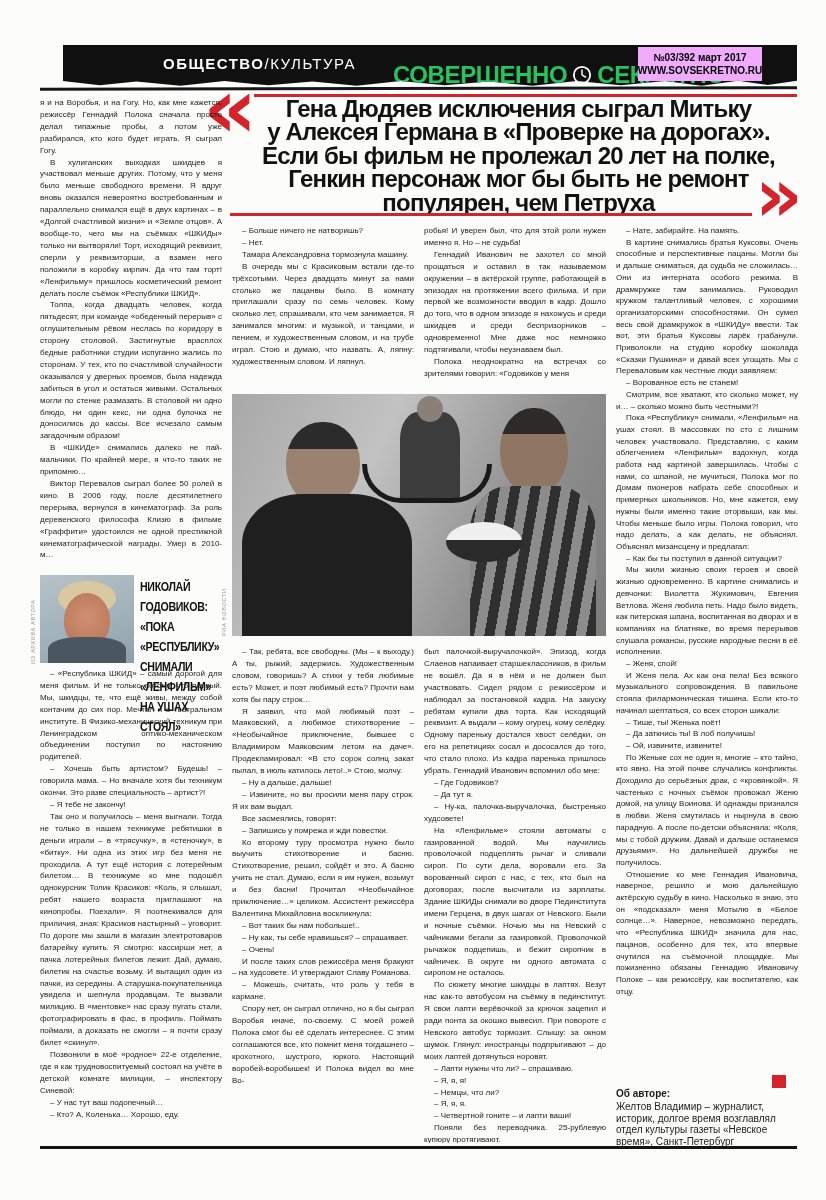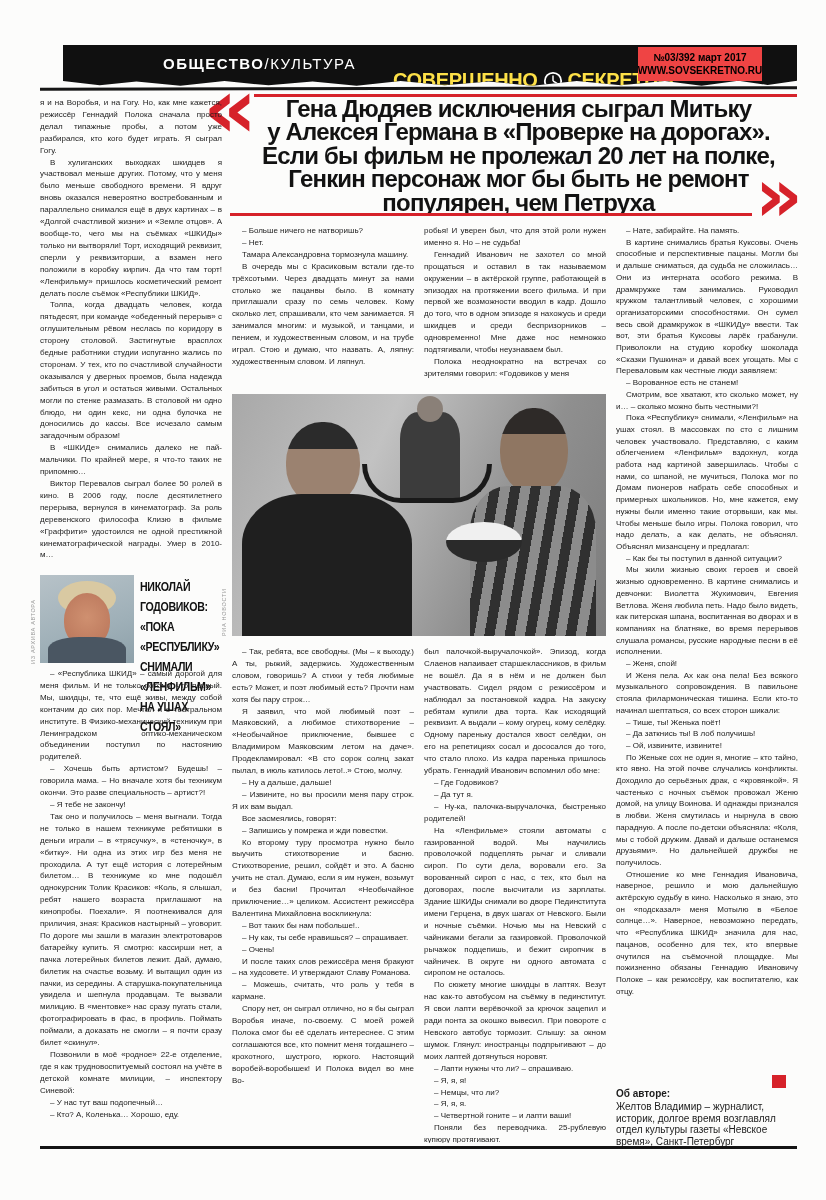--- a/index.html
+++ b/index.html
@@ -3,23 +3,23 @@
 <meta charset="utf-8">
 <style>
   html,body{margin:0;padding:0;background:#e8e8e6;}
   .page{position:relative;width:826px;height:1200px;background:#fcfcfb;overflow:hidden;
         font-family:"Liberation Sans",sans-serif;color:#1c1c1c;margin:0 auto;}
   
   .topbar{position:absolute;left:63px;top:45px;width:734px;height:42px;background:#101010;
     clip-path:polygon(0 0,100% 0,100% 85%,96% 95%,92% 85%,87% 97%,82% 86%,76% 96%,70% 86%,64% 97%,58% 87%,52% 96%,46% 86%,40% 97%,34% 87%,28% 96%,22% 86%,16% 97%,10% 87%,5% 96%,0 86%);}
   .section-label{position:absolute;left:100px;top:10px;color:#fff;font-size:15px;letter-spacing:1.5px;white-space:nowrap;}
   .section-label .b{font-weight:bold;}
-  .logo{position:absolute;left:330px;top:24px;display:flex;align-items:center;gap:5px;color:#fde047;
-        font-weight:bold;font-size:20px;letter-spacing:-0.4px;white-space:nowrap;}
-  .issue-box{position:absolute;left:575px;top:2px;width:124px;height:34px;background:#ef4444;color:#000;
+  .logo{position:absolute;left:330px;top:16px;display:flex;align-items:center;gap:5px;color:#22c55e;
+        font-weight:bold;font-size:24px;letter-spacing:-0.4px;white-space:nowrap;}
+  .issue-box{position:absolute;left:575px;top:2px;width:124px;height:34px;background:#f0abfc;color:#000;
         display:flex;flex-direction:column;justify-content:center;align-items:center;font-weight:bold;font-size:10px;line-height:13px;}
   .page-num{position:absolute;left:736px;top:0;width:35px;height:36px;color:#737373;font-size:21px;font-weight:bold;
         display:flex;align-items:center;justify-content:center;}
   .torn-thin{position:absolute;left:40px;top:87px;width:757px;height:2.5px;background:#161616;transform:rotate(-0.12deg);}
   
   .pq-open{position:absolute;left:203px;top:66px;color:var(--accent-red,#d6222a);font-size:84px;font-weight:bold;line-height:1;font-family:"DejaVu Sans",sans-serif;}
   .pq-close{position:absolute;left:755px;top:158px;color:var(--accent-red,#d6222a);font-size:74px;font-weight:bold;line-height:1;font-family:"DejaVu Sans",sans-serif;}
   .pq-topline{position:absolute;left:254px;top:94px;width:543px;height:3px;background:var(--accent-red,#d6222a);}
   .pq-bottomline{position:absolute;left:230px;top:213px;width:522px;height:3px;background:var(--accent-red,#d6222a);}
   .pullquote{position:absolute;left:240px;top:97px;width:557px;}
@@ -178,21 +178,21 @@
       <p>– Ну как, ты себе нравишься? – спрашивает.</p>
       <p>– Очень!</p>
       <p>И после таких слов режиссёра меня бракуют – на худсовете. И утверждают Славу Романова.</p>
       <p>– Можешь, считать, что роль у тебя в кармане.</p>
       <p>Спору нет, он сыграл отлично, но я бы сыграл Воробья иначе, по-своему. С моей рожей Полока смог бы её сделать интереснее. С этим соглашаются все, кто помнит меня тогдашнего – крохотного, шустрого, юркого. Настоящий воробей-воробышек! И Полока видел во мне Во-</p>
     </div>
   <div class="col" id="col3bottom">
       <p class="cont">был палочкой-выручалочкой». Эпизод, когда Слаенов напаивает старшеклассников, в фильм не вошёл. Да я в нём и не должен был участвовать. Сидел рядом с режиссёром и наблюдал за постановкой кадра. На закуску ребятам купили два торта. Как исходящий реквизит. А выдали – кому огурец, кому селёдку. Одному пареньку достался хвост селёдки, он его на репетициях сосал и дососался до того, что стало плохо. Из кадра паренька пришлось убрать. Геннадий Иванович вспомнил обо мне:</p>
       <p>– Где Годовиков?</p>
       <p>– Да тут я.</p>
-      <p>– Ну-ка, палочка-выручалочка, быстренько родителей!</p>
+      <p>– Ну-ка, палочка-выручалочка, быстренько худсовете!</p>
       <p>На «Ленфильме» стояли автоматы с газированной водой. Мы научились проволочкой подцеплять рычаг и сливали сироп. По сути дела, воровали его. За ворованный сироп с нас, с тех, кто был на договорах, после высчитали из зарплаты. Здание ШКИДы снимали во дворе Пединститута имени Герцена, в двух шагах от Невского. Были и ночные съёмки. Ночью мы на Невский с чайниками бегали за газировкой. Проволочкой рычажок подцепишь, и бежит сиропчик в чайничек. В округе ни одного автомата с сиропом не осталось.</p>
       <p>По сюжету многие шкидцы в лаптях. Везут нас как-то автобусом на съёмку в пединститут. Я свои лапти верёвочкой за крючок зацепил и ради понта за окошко вывесил. При повороте с Невского автобус тормозит. Слышу: за окном шумок. Глянул: иностранцы подпрыгивают – до моих лаптей дотянуться норовят.</p>
       <p>– Лапти нужны что ли? – спрашиваю.</p>
       <p>– Я, я, я!</p>
       <p>– Немцы, что ли?</p>
       <p>– Я, я, я.</p>
       <p>– Четвертной гоните – и лапти ваши!</p>
       <p>Поняли без переводчика. 25-рублевую купюру протягивают.</p>
     </div>
 

